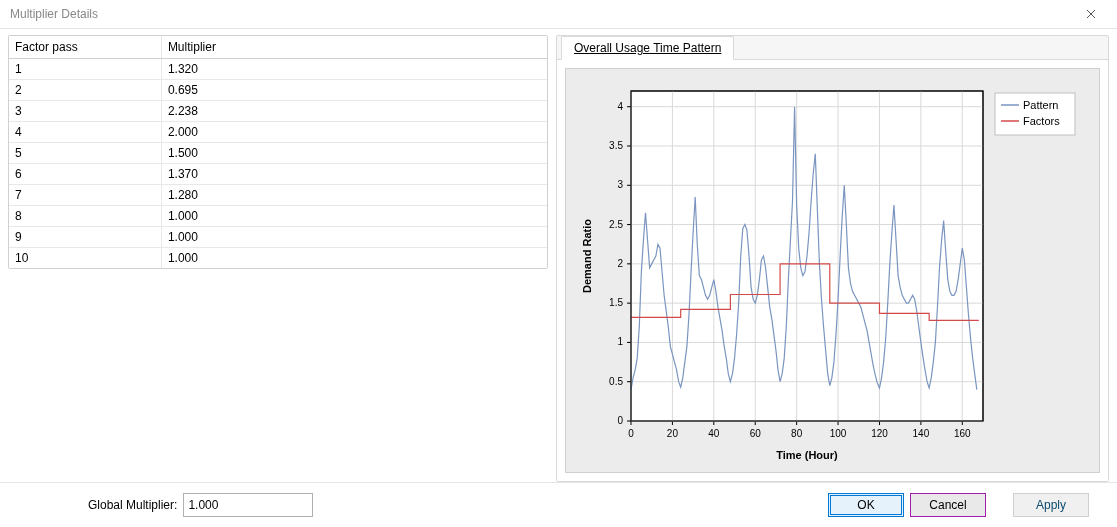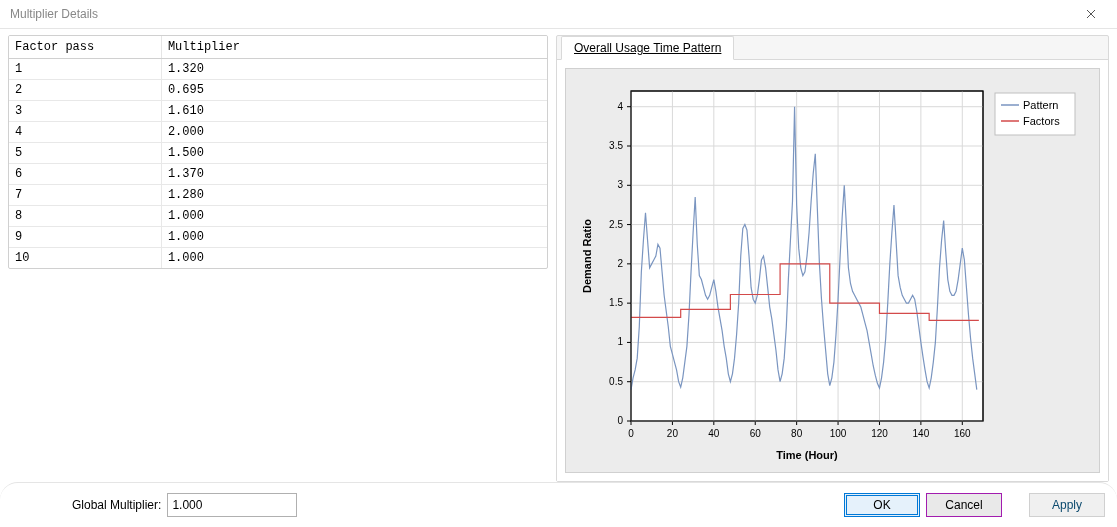--- a/index.html
+++ b/index.html
@@ -48,21 +48,20 @@
     flex: 1;
     display: flex;
     padding: 6px 8px 0 8px;
     gap: 8px;
     overflow: hidden;
   }
   .left-pane {
     width: 540px;
     display: flex;
     flex-direction: column;
-    font-family: Liberation Mono, monospace;
   }
   .grid {
     border: 1px solid #d0d0d0;
     border-radius: 2px;
     overflow: hidden;
   }
   table {
     width: 100%;
     border-collapse: collapse;
     table-layout: fixed;
@@ -132,23 +131,22 @@
     align-items: center;
     justify-content: center;
   }
   svg { display: block; }
 
   .footer {
     height: 44px;
     border-top: 1px solid #e5e5e5;
     display: flex;
     align-items: center;
-    padding: 0 12px;
+    padding: 0 28px;
     gap: 6px;
-    border-radius: 18px;
   }
   .footer .gm-label {
     margin-left: 60px;
   }
   .footer input[type="text"] {
     width: 120px;
     height: 20px;
     padding: 1px 4px;
     border: 1px solid #b0b0b0;
     font-family: inherit;
@@ -211,21 +209,21 @@
                 <tr>
                   <td>1</td>
                   <td>1.320</td>
                 </tr>
                 <tr>
                   <td>2</td>
                   <td>0.695</td>
                 </tr>
                 <tr>
                   <td>3</td>
-                  <td>1.610</td>
+                  <td>2.238</td>
                 </tr>
                 <tr>
                   <td>4</td>
                   <td>2.000</td>
                 </tr>
                 <tr>
                   <td>5</td>
                   <td>1.500</td>
                 </tr>
                 <tr>

